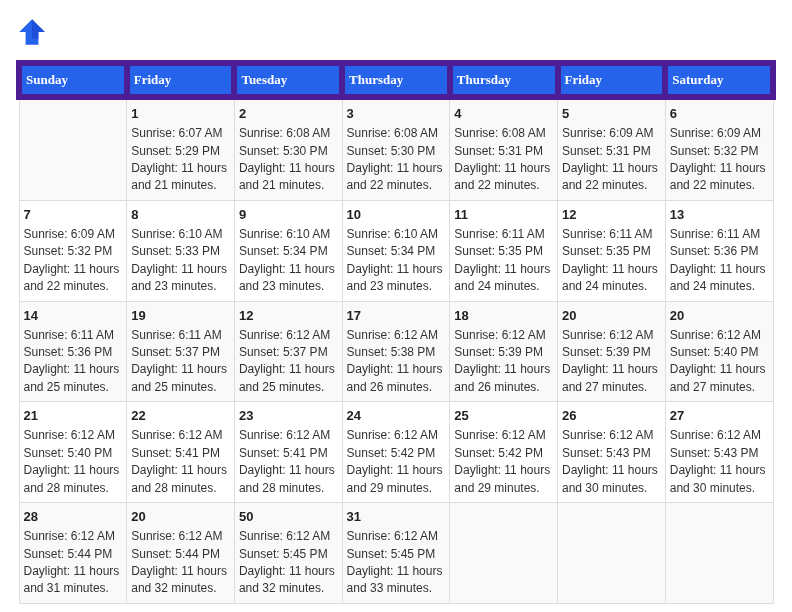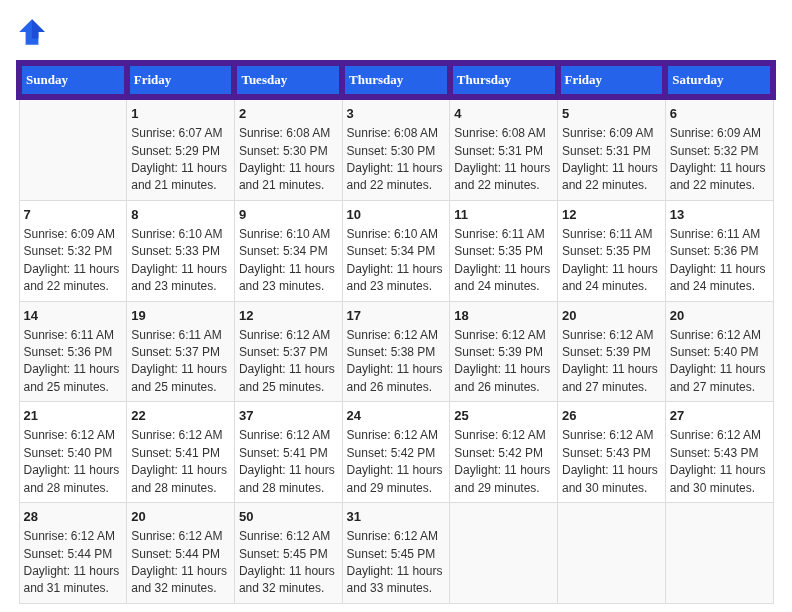--- a/index.html
+++ b/index.html
@@ -205,21 +205,21 @@
       </tr>
       <tr>
         <td><span class="date-num">21</span><span class="cell-info" style="white-space: pre-line;">Sunrise: 6:12 AM
 Sunset: 5:40 PM
 Daylight: 11 hours
 and 28 minutes.</span></td>
         <td><span class="date-num">22</span><span class="cell-info" style="white-space: pre-line;">Sunrise: 6:12 AM
 Sunset: 5:41 PM
 Daylight: 11 hours
 and 28 minutes.</span></td>
-        <td><span class="date-num">37</span><span class="cell-info" style="white-space: pre-line;">Sunrise: 6:12 AM
+        <td><span class="date-num">23</span><span class="cell-info" style="white-space: pre-line;">Sunrise: 6:12 AM
 Sunset: 5:41 PM
 Daylight: 11 hours
 and 28 minutes.</span></td>
         <td><span class="date-num">24</span><span class="cell-info" style="white-space: pre-line;">Sunrise: 6:12 AM
 Sunset: 5:42 PM
 Daylight: 11 hours
 and 29 minutes.</span></td>
         <td><span class="date-num">25</span><span class="cell-info" style="white-space: pre-line;">Sunrise: 6:12 AM
 Sunset: 5:42 PM
 Daylight: 11 hours

